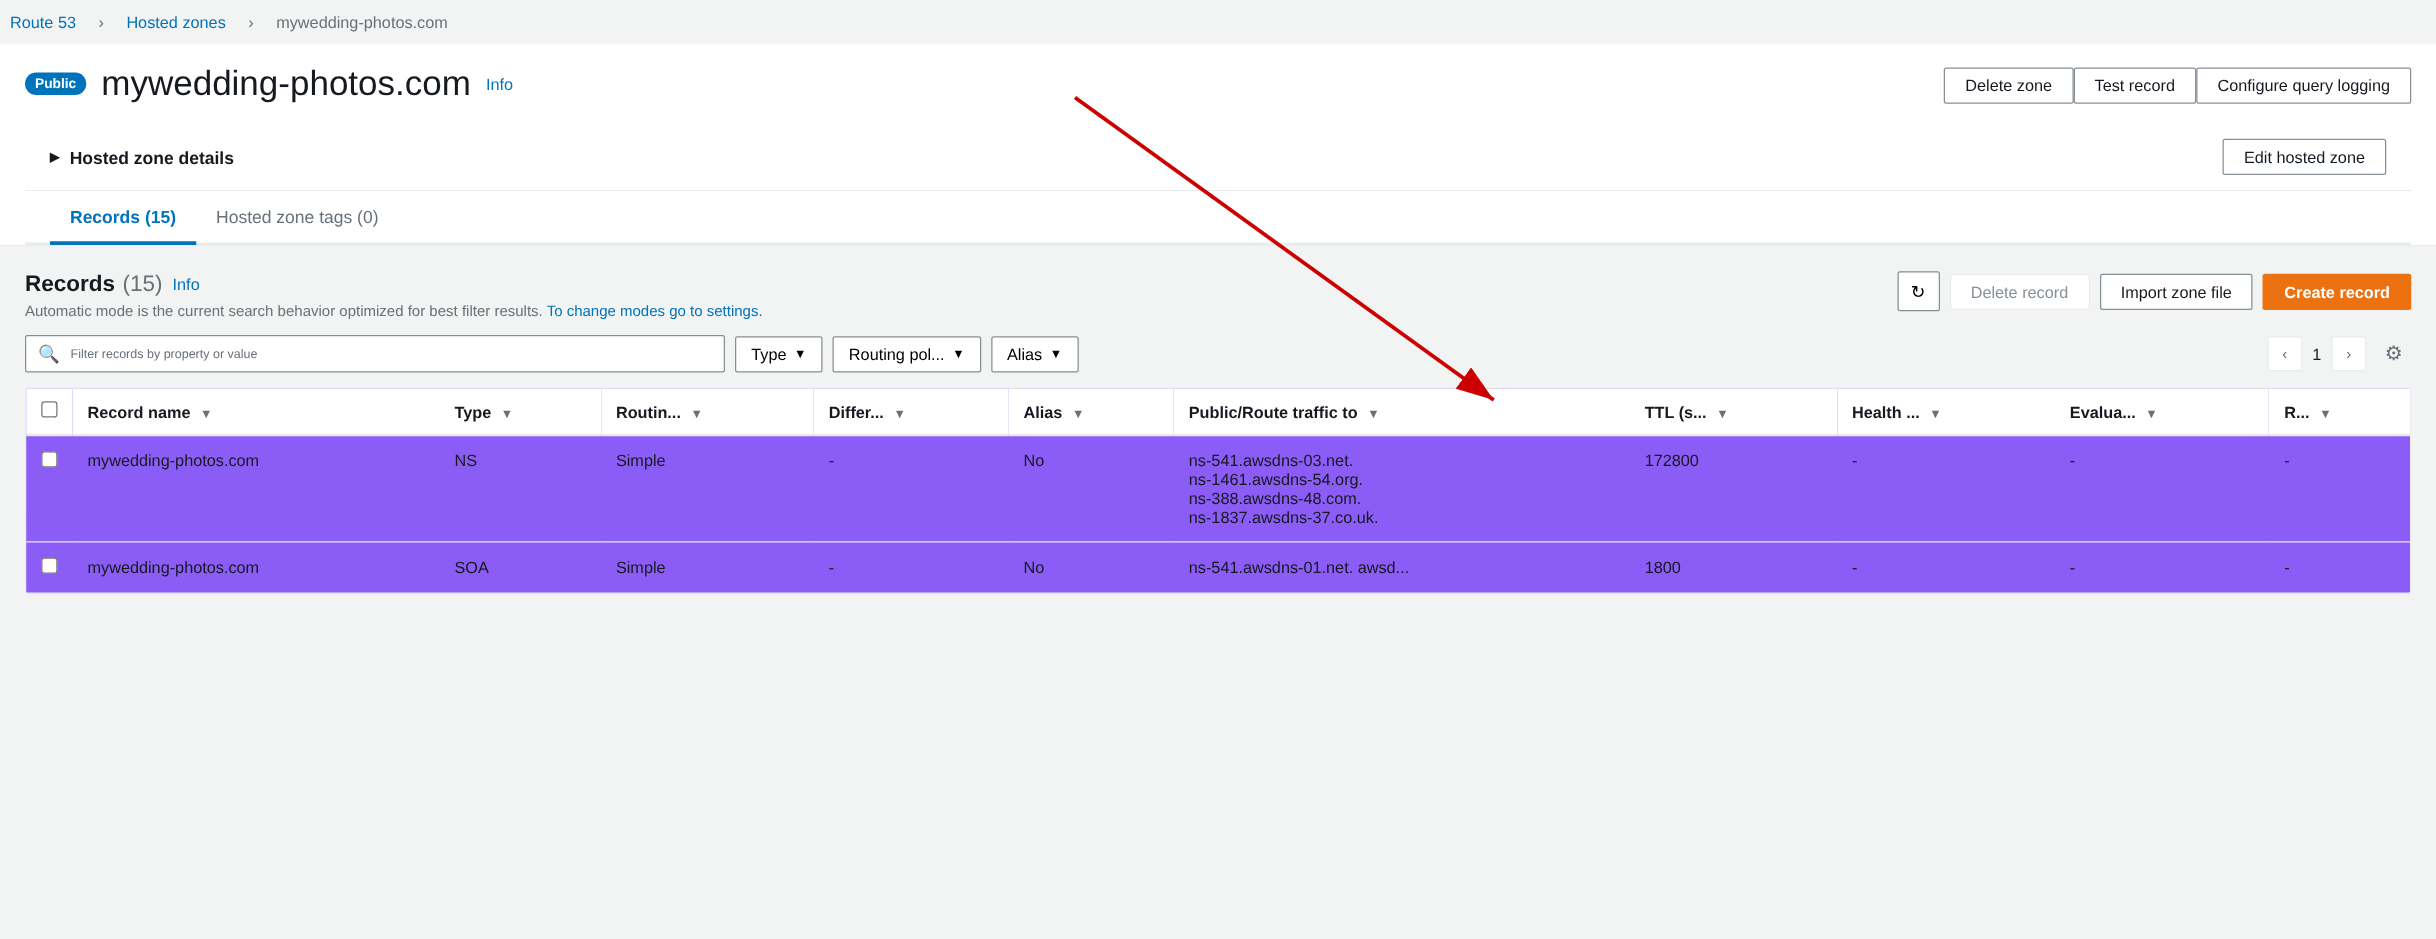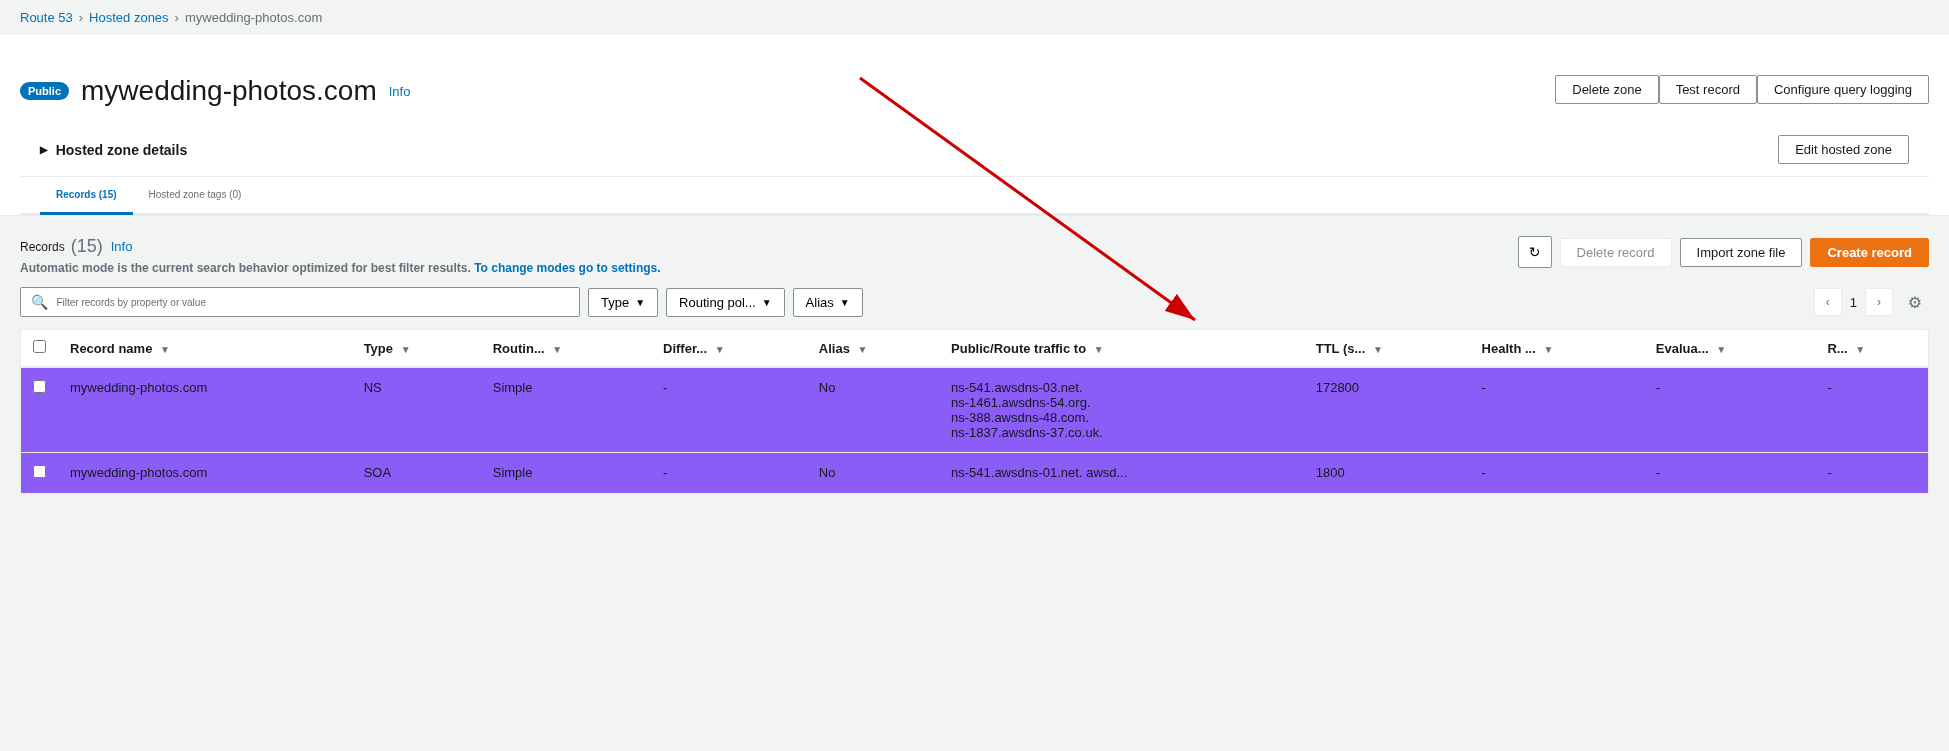--- a/index.html
+++ b/index.html
@@ -3,42 +3,41 @@
   <meta charset="utf-8">
   <style>
     * { box-sizing: border-box; margin: 0; padding: 0; }
     body {
       font-family: -apple-system, BlinkMacSystemFont, 'Segoe UI', Arial, sans-serif;
       font-size: 14px;
       background: #f2f3f3;
       color: #16191f;
     }
     .breadcrumb {
-      padding: 10px 20px;
+      padding: 10px 8px;
       font-size: 13px;
       color: #0073bb;
       display: flex;
       align-items: center;
-      gap: 6px;
+      gap: 18px;
       background: #f2f3f3;
     }
     .breadcrumb span { color: #687078; }
     .breadcrumb a { color: #0073bb; text-decoration: none; cursor: pointer; }
 
     .page-header {
       background: white;
       padding: 16px 20px 0 20px;
       border-bottom: 1px solid #e9ebed;
     }
     .title-row {
       display: flex;
-      align-items: flex-start;
+      align-items: flex-end;
       justify-content: space-between;
       margin-bottom: 16px;
-      margin-top: 24px;
     }
     .title-left {
       display: flex;
       align-items: center;
       gap: 12px;
     }
     .public-badge {
       background: #0073bb;
       color: white;
       font-size: 11px;
@@ -99,21 +98,21 @@
 
     .tabs-bar {
       background: white;
       padding: 0 20px;
       display: flex;
       gap: 0;
       border-bottom: 2px solid #e9ebed;
     }
     .tab {
       padding: 12px 16px;
-      font-size: 10px;
+      font-size: 14px;
       cursor: pointer;
       color: #687078;
       border-bottom: 3px solid transparent;
       margin-bottom: -2px;
       white-space: nowrap;
     }
     .tab.active {
       color: #0073bb;
       border-bottom-color: #0073bb;
       font-weight: 600;
@@ -122,40 +121,39 @@
     .content-area {
       padding: 20px;
     }
     .records-header {
       display: flex;
       align-items: flex-start;
       justify-content: space-between;
       margin-bottom: 8px;
     }
     .records-title {
-      font-size: 12px;
-      font-weight: 400;
+      font-size: 18px;
+      font-weight: 700;
     }
     .records-count {
       font-size: 18px;
       font-weight: 400;
       color: #687078;
       margin-left: 6px;
     }
     .records-title-info {
       color: #0073bb;
       font-size: 13px;
       margin-left: 8px;
       cursor: pointer;
     }
     .records-subtitle {
       font-size: 12px;
       color: #687078;
       margin-top: 4px;
-      font-weight: bold;
     }
     .records-subtitle a {
       color: #0073bb;
       text-decoration: none;
       cursor: pointer;
     }
     .action-buttons {
       display: flex;
       gap: 8px;
       align-items: center;

